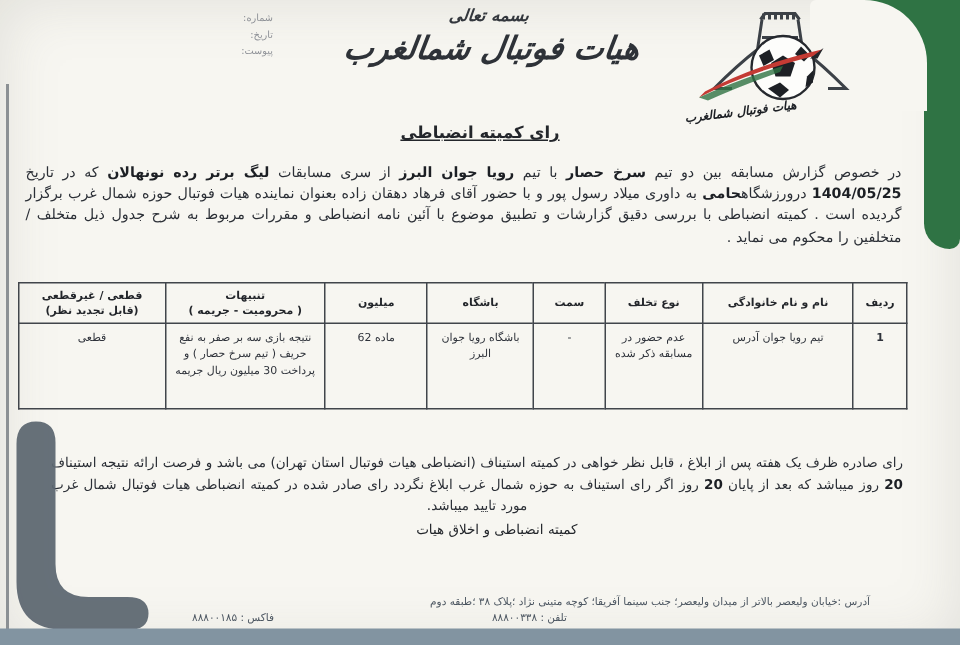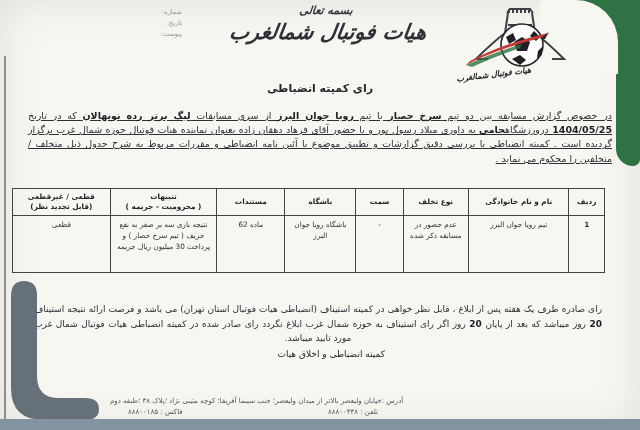--- a/index.html
+++ b/index.html
@@ -22,36 +22,36 @@
         line-height:11px;text-align:right;z-index:4;}
   .bismillah{position:absolute;top:4px;left:0;width:640px;text-align:center;
         font-size:11px;font-weight:bold;font-style:italic;color:#33373d;z-index:4;
         transform:translateX(6px) skewX(-6deg);}
   .orgname{position:absolute;top:20px;left:0;width:640px;text-align:center;
         font-size:21px;font-weight:bold;font-style:italic;color:#2e3238;z-index:4;
         transform:translateX(8px) skewX(-8deg);letter-spacing:1px;}
   .logo{position:absolute;top:3px;right:48px;z-index:4;}
   
   .doc-title{position:absolute;top:82px;left:0;width:640px;text-align:center;
-        font-size:11px;font-weight:bold;color:#23262b;z-index:4;}
-  .intro{position:absolute;top:99px;right:28px;width:584px;font-size:9.5px;
-        line-height:14.4px;text-align:justify;color:#2b2f36;z-index:4;text-decoration:underline;}
+        font-size:11px;font-weight:bold;color:#23262b;z-index:4;text-decoration:underline;}
+  .intro{position:absolute;top:99px;right:39px;width:584px;font-size:9.5px;
+        line-height:14.4px;text-align:justify;color:#2b2f36;z-index:4;}
   .intro b,.appeal b{color:#1c1f24;}
   table.ruling{position:absolute;top:188px;right:35px;width:593px;border-collapse:collapse;
         z-index:4;table-layout:fixed;}
   table.ruling th,table.ruling td{border:1.2px solid #41454b;text-align:center;
         font-size:7.3px;padding:1px 2px;}
   table.ruling th{font-weight:bold;height:24px;color:#23262b;line-height:10px;}
   table.ruling td{vertical-align:top;height:52px;padding-top:3px;line-height:11px;color:#2e323a;margin-left:24px;}
   td.idx{font-weight:bold;}
   .appeal{position:absolute;top:293px;right:38px;width:568px;font-size:9px;
         line-height:14.5px;text-align:justify;text-align-last:center;color:#2b2f36;z-index:4;}
   .signature{position:absolute;top:348px;left:185px;width:200px;text-align:right;
         font-size:9px;font-weight:normal;color:#23262b;line-height:13px;z-index:4;}
-  .address{position:absolute;top:397px;left:110px;width:470px;text-align:left;
+  .address{position:absolute;top:397px;left:110px;width:470px;text-align:right;
         font-size:7px;color:#4b5560;z-index:4;}
   .phones{position:absolute;top:408px;left:128px;width:250px;display:flex;
         justify-content:space-between;direction:rtl;font-size:7px;color:#4b5560;z-index:4;}
 </style>
 </head>
 <body>
 
 <div class="page">
 
   <div class="green-stripe" style="background: rgb(47, 115, 68);"></div>
@@ -119,35 +119,35 @@
         <col style="width:18%">
         <col style="width:16.5%">
     </colgroup>
     <thead>
       <tr>
         <th><span>ردیف</span></th>
         <th><span>نام و نام خانوادگی</span></th>
         <th><span>نوع تخلف</span></th>
         <th><span>سمت</span></th>
         <th><span>باشگاه</span></th>
-        <th><span>مستندات</span></th>
+        <th><span>میلیون</span></th>
         <th>
           <span>تنبیهات</span><br>
           <span>( محرومیت - جریمه )</span>
         </th>
         <th>
           <span>قطعی / غیرقطعی</span><br>
           <span>(قابل تجدید نظر)</span>
         </th>
       </tr>
     </thead>
     <tbody>
       <tr>
         <td class="idx">1</td>
-        <td>تیم رویا جوان البرز</td>
+        <td>تیم رویا جوان آدرس</td>
         <td>عدم حضور در مسابقه ذکر شده</td>
         <td>-</td>
         <td>باشگاه رویا جوان البرز</td>
         <td>ماده 62</td>
         <td>نتیجه بازی سه بر صفر به نفع حریف ( تیم سرخ حصار ) و پرداخت 30 میلیون ریال جریمه</td>
         <td>قطعی</td>
       </tr>
     </tbody>
   </table>
 

